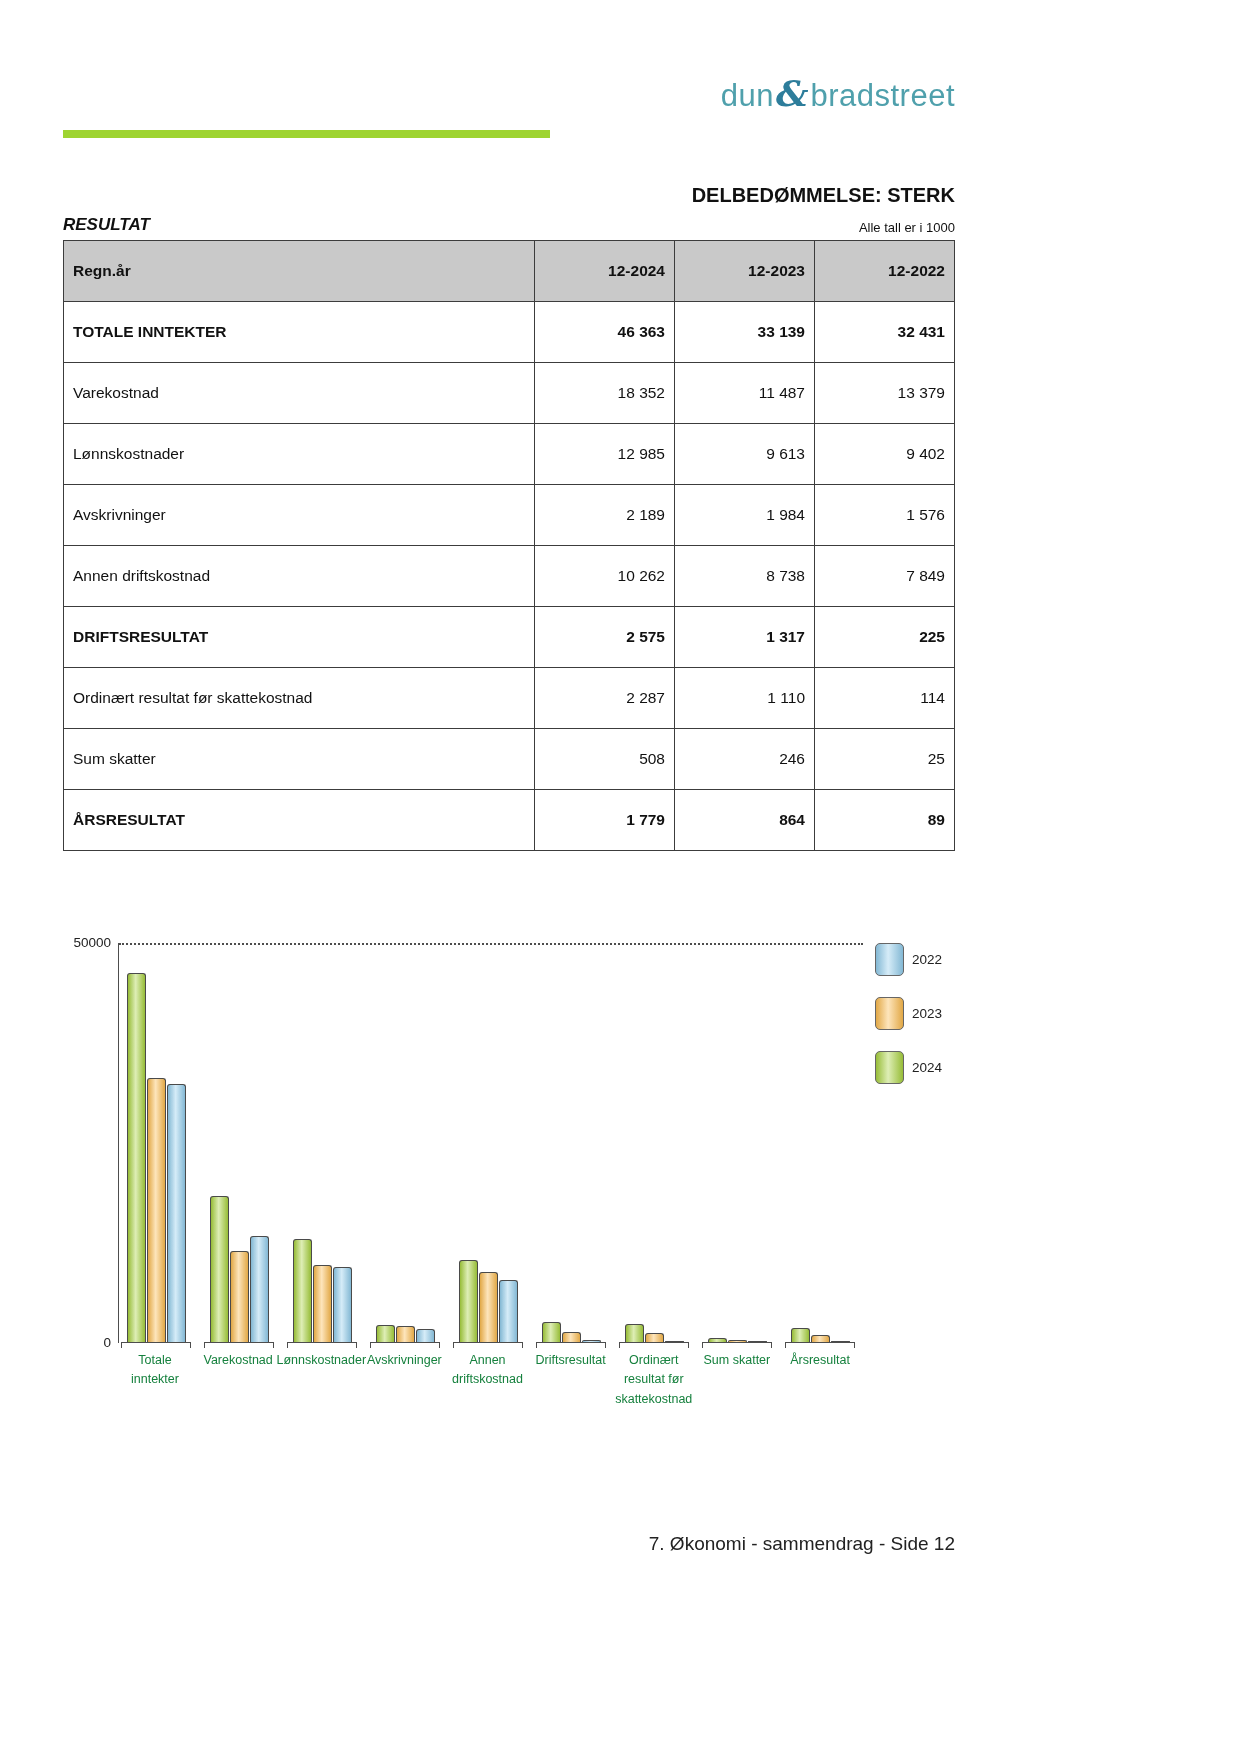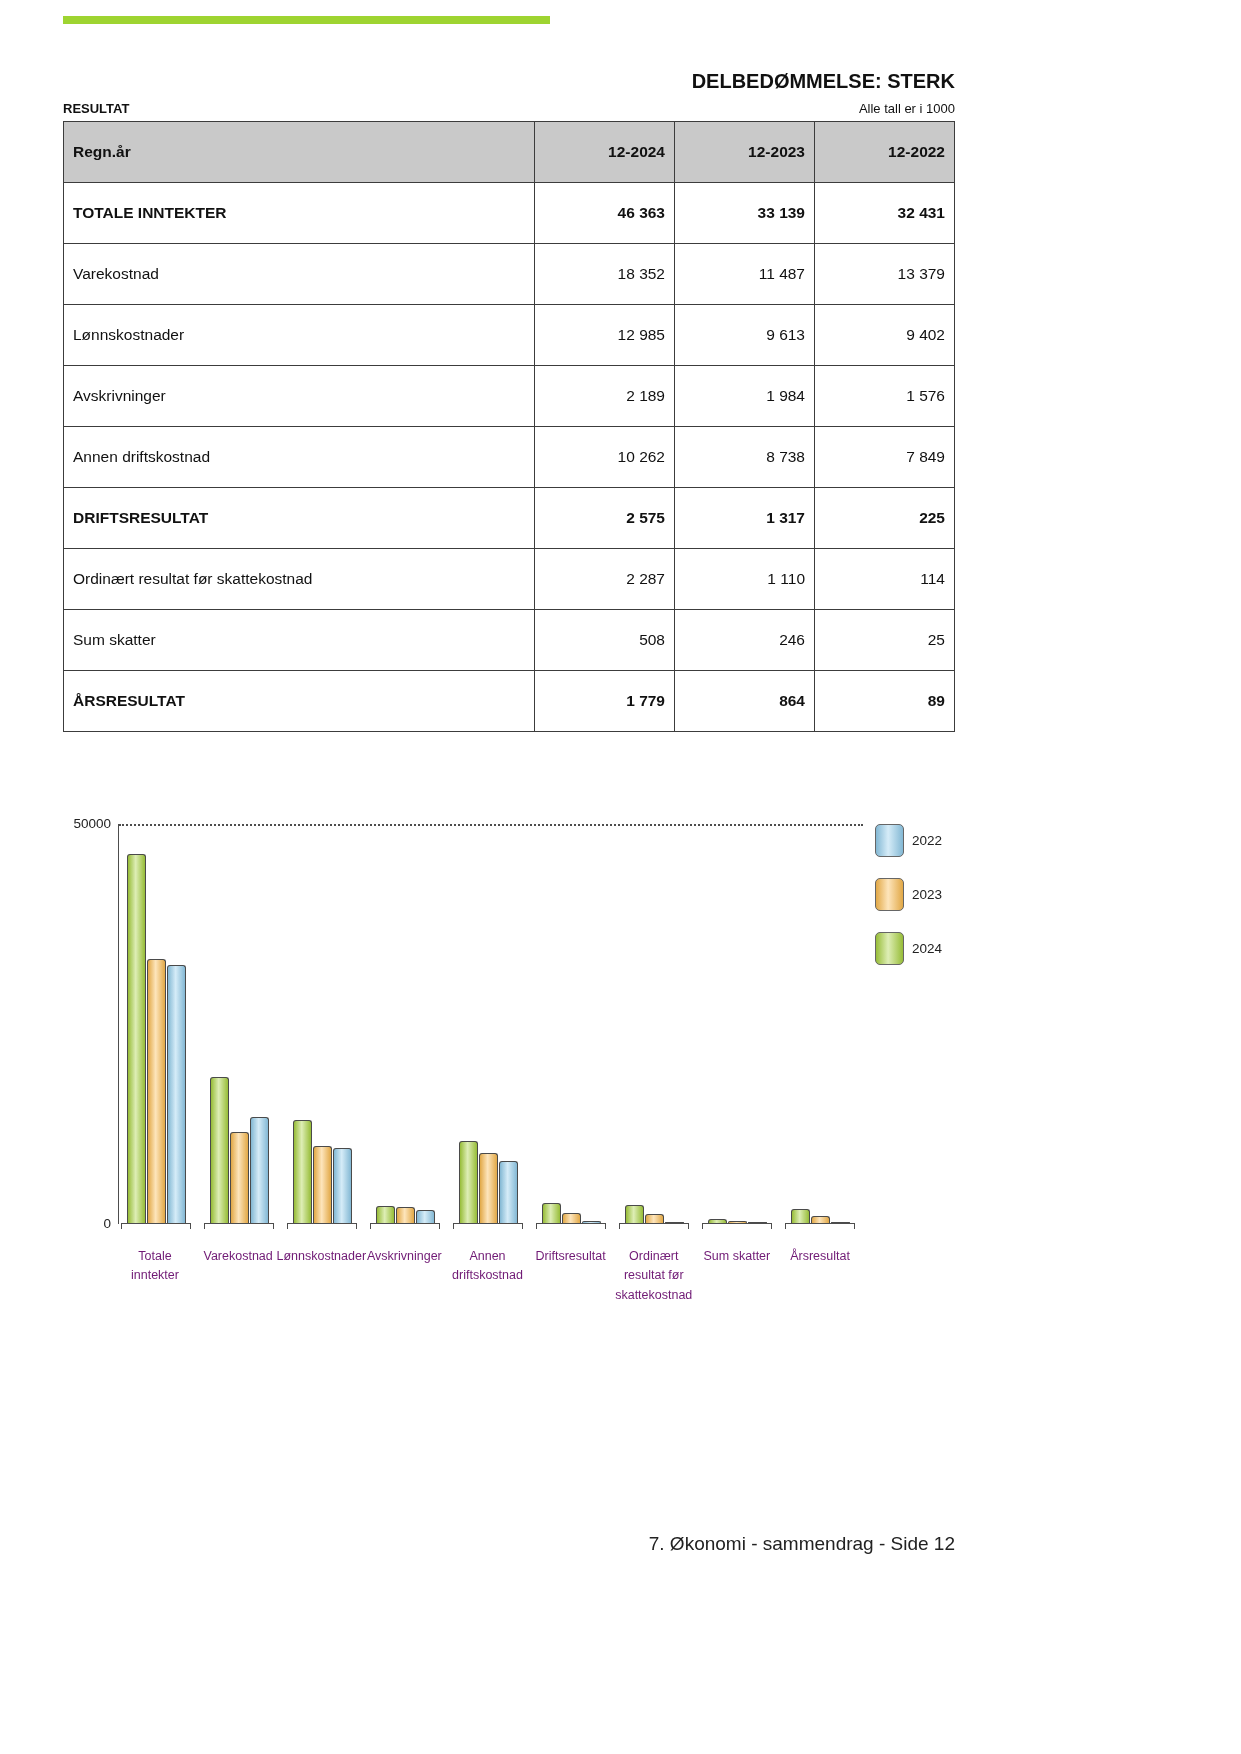--- a/index.html
+++ b/index.html
@@ -15,21 +15,21 @@
   .logo-amp { font-family:"DejaVu Serif", serif; font-style:italic; font-size:36px; color:#2d7d9b; margin:0 2px; font-weight:bold; }
   .logo-brad { font-size:31px; color:#4fa0ac; letter-spacing:0.5px; }
 
   
   h1.title { margin-top:50px; font-size:38px; font-weight:bold; color:#151515; letter-spacing:-0.5px; }
   .green-bar { margin-top:16px; width:487px; height:8px; background:#9ed431; }
 
   
   .assessment { margin-top:46px; text-align:right; font-size:20px; font-weight:bold; color:#111; }
   .caption-row { margin-top:8px; display:flex; justify-content:space-between; align-items:flex-end; }
-  .caption-row .resultat { font-size:13px; font-weight:bold; }
+  .caption-row .resultat { font-size:17px; font-weight:bold;font-style:italic; }
   .caption-row .units { font-size:13px;margin-left:38px; }
 
   
   table.result { margin-top:5px; width:100%; border-collapse:collapse; font-size:15.5px; }
   table.result th, table.result td { border:1px solid #3c3c3c; padding:21px 9px; height:29px; }
   table.result thead th { background:#c9c9c9; font-weight:bold; }
   table.result th.label, table.result td.label { text-align:left; }
   table.result th.num, table.result td.num { text-align:right; width:140px; }
   table.result tr.bold td { font-weight:bold; }
 
@@ -43,37 +43,44 @@
   .ylabel.top { top:-8px; }
   .ylabel.bottom { top:392px; }
   .group { position:relative; width:70px; height:100%; display:flex; align-items:flex-end;
            justify-content:center; gap:1px; border-bottom:1px solid #4d4d4d; }
   .group::before, .group::after { content:""; position:absolute; bottom:-6px; width:1px; height:6px; background:#4d4d4d; }
   .group::before { left:0; }
   .group::after { right:0; }
   .bar { width:19px; border:1px solid #4a4a4a; border-bottom:none; border-radius:3px 3px 0 0; }
   .xlabels { display:flex; justify-content:space-between; width:745px; padding:0 8px 0 2px; margin-top:8px; }
   .xlabel { width:70px; display:flex; justify-content:center; overflow:visible; }
-  .xlabel span { font-size:12.5px; line-height:1.55; color:#701a75; text-align:center; white-space:pre;margin-top:15px; }
+  .xlabel span { font-size:12.5px; line-height:1.55; color:#15803d; text-align:center; white-space:pre; }
 
   
   .legend { position:absolute; top:0; left:812px; display:flex; flex-direction:column; gap:21px; }
   .legend-item { display:flex; align-items:center; gap:8px; }
   .legend-swatch { width:29px; height:33px; border:1px solid #666; border-radius:5px; }
   .legend-label { font-size:13.5px; color:#222; }
 
   
   .footer { position:absolute; top:1533px; right:0; font-size:19px; color:#222; text-align:right; }
 </style>
 </head>
 <body>
 
 <div class="page">
   <div class="content">
 
+    <div class="logo-row">
+      <div class="logo">
+        <span class="logo-dun">dun</span>
+        <span class="logo-amp">&amp;</span>
+        <span class="logo-brad">bradstreet</span>
+      </div>
+    </div>
 
     <div class="green-bar"></div>
 
     <div class="assessment">DELBEDØMMELSE: STERK</div>
 
     <div class="caption-row">
       <span class="resultat">RESULTAT</span>
       <span class="units">Alle tall er i 1000</span>
     </div>
 

